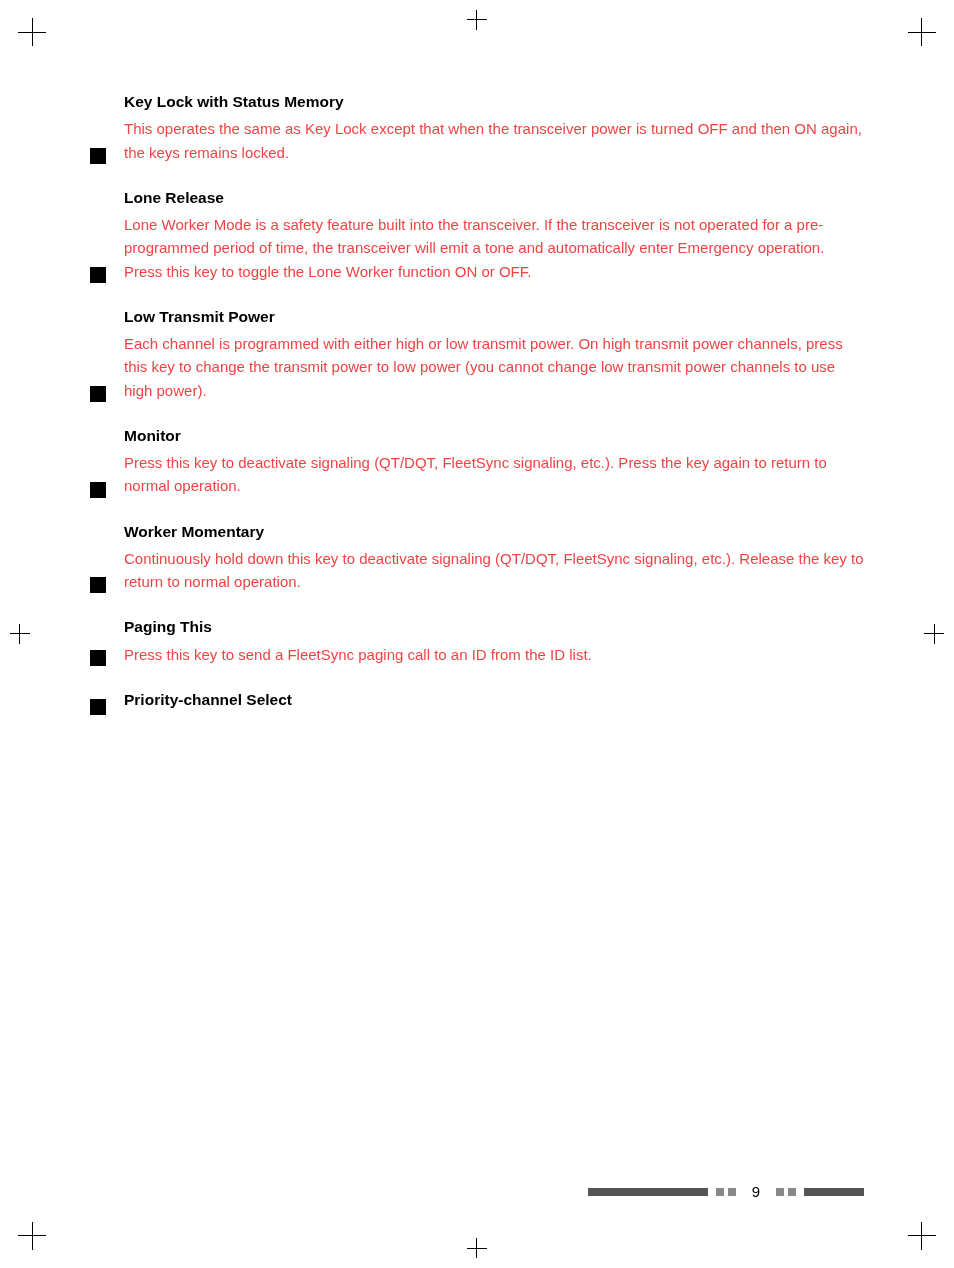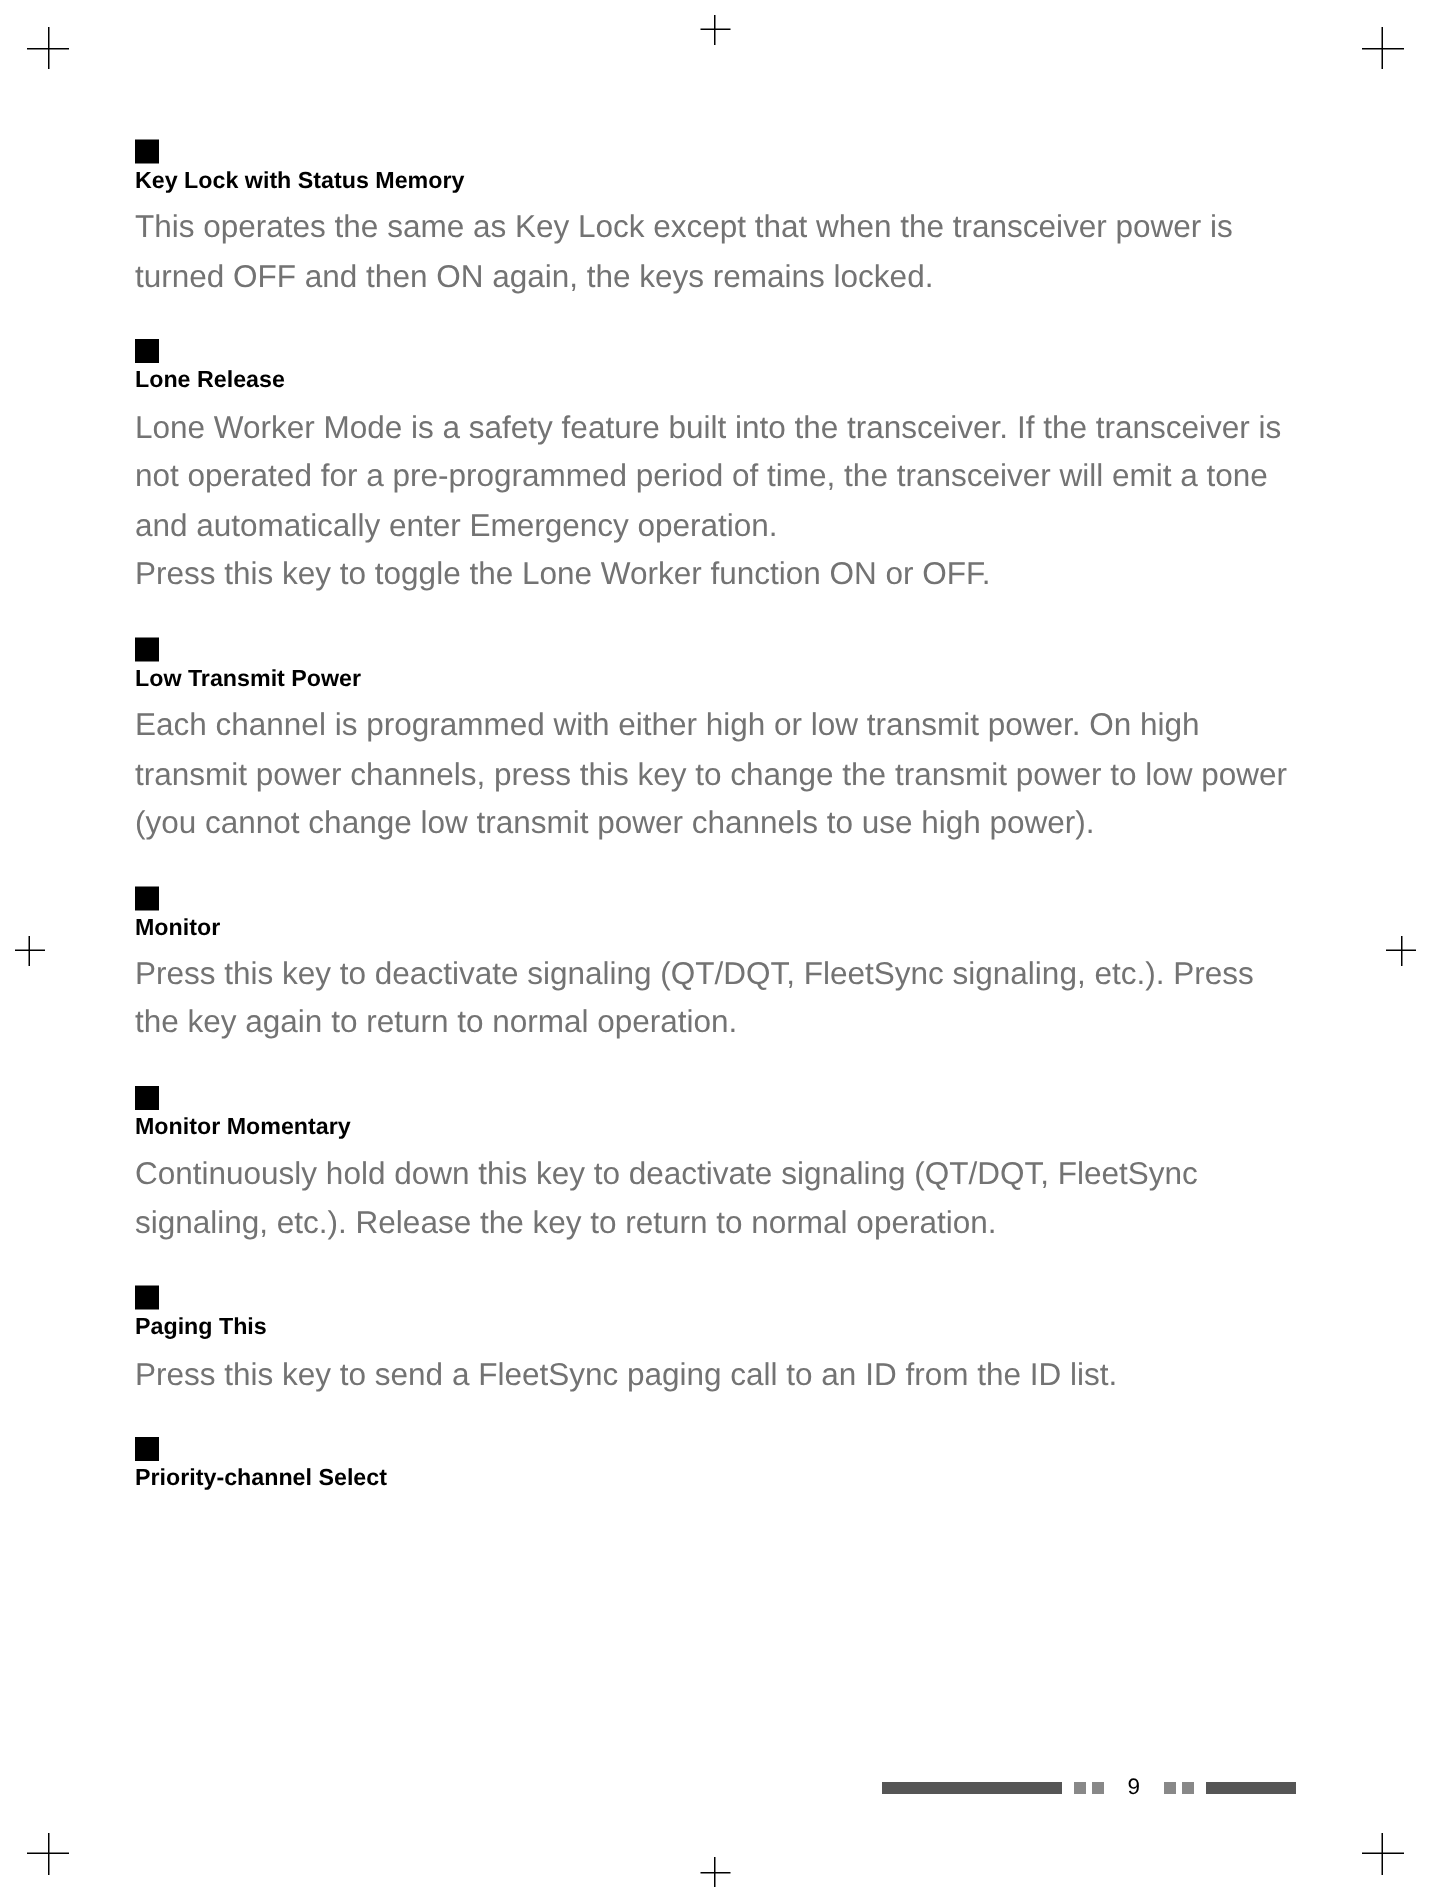--- a/index.html
+++ b/index.html
@@ -102,22 +102,21 @@
       top: 90px;
       left: 90px;
       right: 90px;
       bottom: 90px;
     }
 
     
     .list-item {
       display: flex;
       margin-bottom: 22px;
-      align-items: flex-start;
-      flex-direction: column;
+      align-items: flex-end;
     }
 
     .bullet {
       width: 16px;
       height: 16px;
       background: #000;
       flex-shrink: 0;
       margin-top: 3px;
       margin-right: 18px;
     }
@@ -127,23 +126,23 @@
       line-height: 1.5;
     }
 
     .item-title {
       font-weight: bold;
       font-size: 15.5px;
       margin-bottom: 4px;
     }
 
     .item-body {
-      font-size: 21px;
+      font-size: 15px;
       line-height: 1.55;
-      color: #737373;
+      color: #ef4444;
     }
 
     
     .bottom-bar {
       position: absolute;
       bottom: 68px;
       left: 90px;
       right: 90px;
       display: flex;
       align-items: center;
@@ -230,21 +229,21 @@
       <div class="list-item">
         <div class="bullet"></div>
         <div class="item-content">
           <div class="item-title">Monitor</div>
           <div class="item-body">Press this key to deactivate signaling (QT/DQT, FleetSync signaling, etc.). Press the key again to return to normal operation.</div>
         </div>
       </div>
       <div class="list-item">
         <div class="bullet"></div>
         <div class="item-content">
-          <div class="item-title">Monitor Momentary</div>
+          <div class="item-title">Worker Momentary</div>
           <div class="item-body">Continuously hold down this key to deactivate signaling (QT/DQT, FleetSync signaling, etc.). Release the key to return to normal operation.</div>
         </div>
       </div>
       <div class="list-item">
         <div class="bullet"></div>
         <div class="item-content">
           <div class="item-title">Paging This</div>
           <div class="item-body">Press this key to send a FleetSync paging call to an ID from the ID list.</div>
         </div>
       </div>

